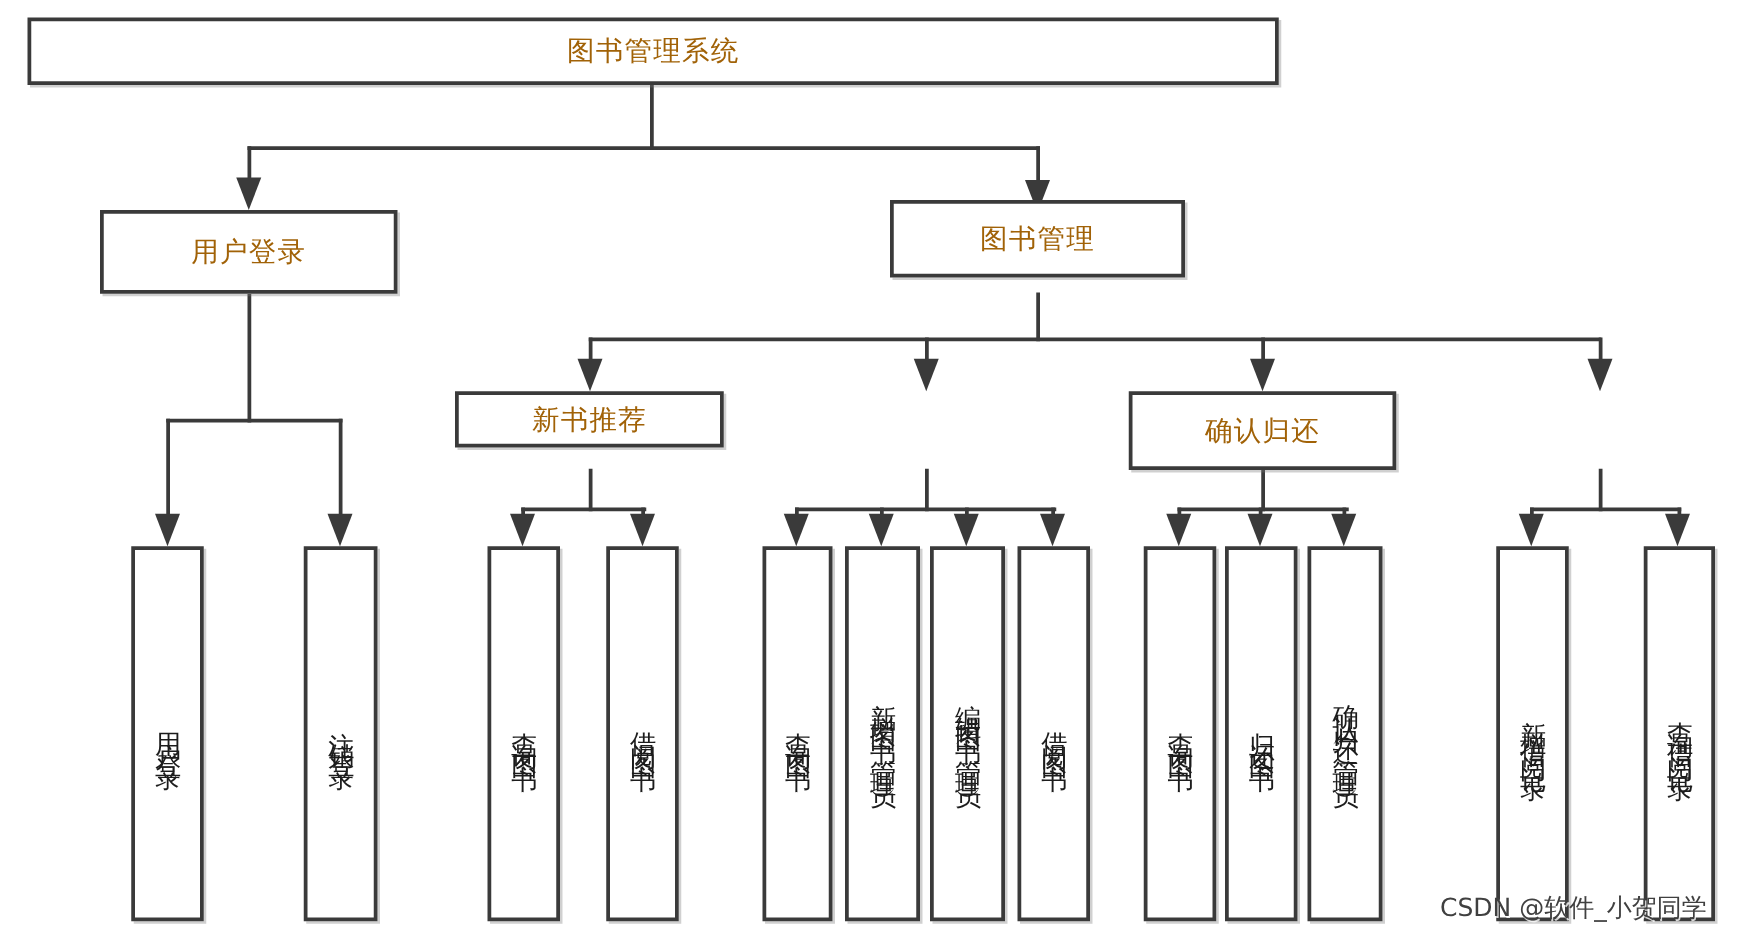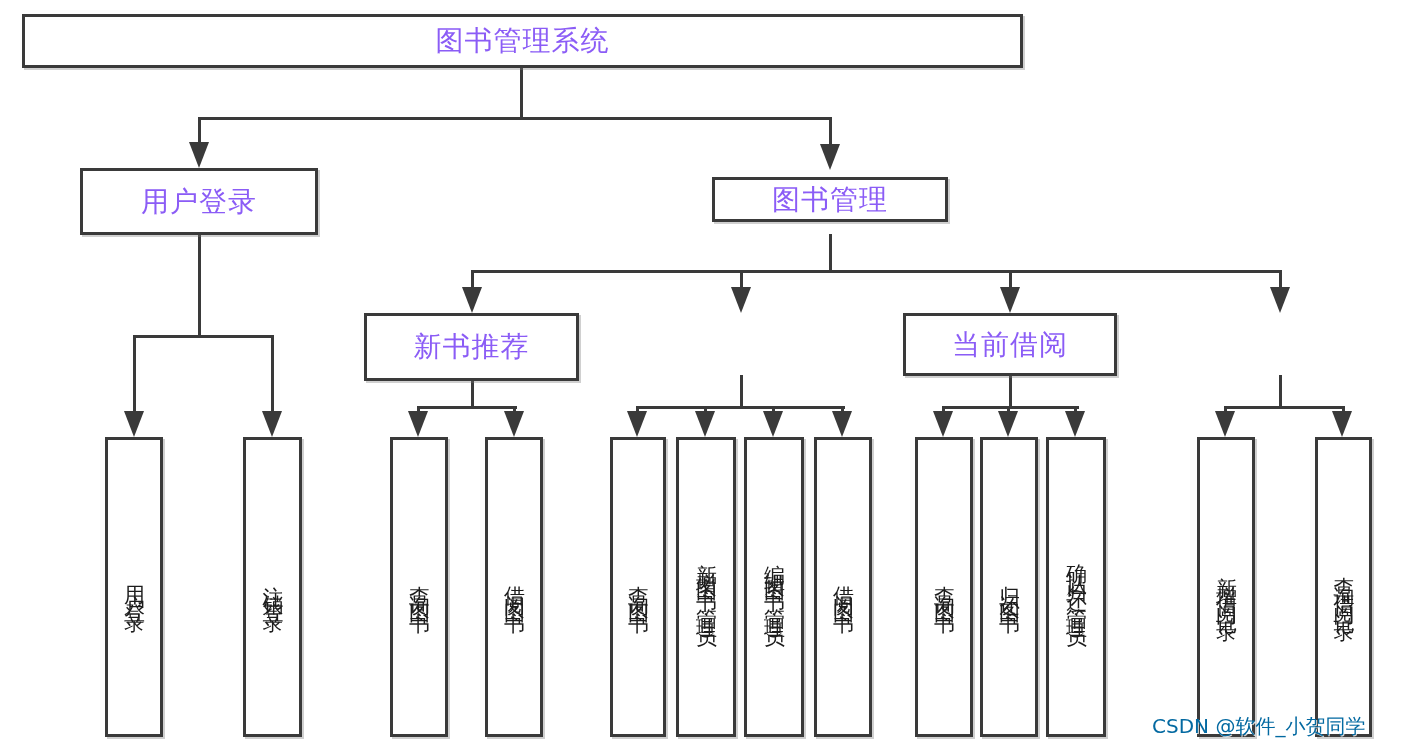--- a/index.html
+++ b/index.html
@@ -16,22 +16,22 @@
     box-sizing: border-box;
     background: #ffffff;
     border: 3px solid #3a3a3a;
     box-shadow: 2px 2px 0 rgba(120,120,120,0.35);
     display: flex;
     align-items: center;
     justify-content: center;
     z-index: 2;
   }
   .box.h span {
-    font-size: 28px;
-    color: #8b5cf6;
+    font-size: 22px;
+    color: #a16207;
     letter-spacing: 1px;
     white-space: nowrap;
   }
   .box.v span {
     writing-mode: vertical-rl;
     text-orientation: mixed;
     font-size: 21px;
     letter-spacing: 9px;
     color: #1c1c1c;
     line-height: 1;
@@ -49,21 +49,21 @@
     border-left: 10px solid transparent;
     border-right: 10px solid transparent;
     border-top: 26px solid #3a3a3a;
     z-index: 1;
   }
   #watermark {
     position: absolute;
     left: 1152px;
     top: 713px;
     font-size: 20px;
-    color: #0369a1;
+    color: #404040;
     white-space: nowrap;
     z-index: 3;
     text-shadow: 1px 1px 0 rgba(255,255,255,0.8);
   }
 </style>
 </head>
 <body>
 
 <div id="stage">
 
@@ -127,29 +127,29 @@
   <div class="ah" style="left:1215px;top:411px"></div>
   <div class="ah" style="left:1332px;top:411px"></div>
 
   <div class="box h" style="left:22px;top:14px;width:1001px;height:54px">
     <span>图书管理系统</span>
   </div>
 
   <div class="box h" style="left:80px;top:168px;width:238px;height:67px">
     <span>用户登录</span>
   </div>
-  <div class="box h" style="left:712px;top:177px;width:236px;height:45px">
+  <div class="box h" style="left:712px;top:160px;width:236px;height:62px">
     <span>图书管理</span>
   </div>
 
-  <div class="box h" style="left:364px;top:313px;width:215px;height:68px">
+  <div class="box h" style="left:364px;top:313px;width:215px;height:45px">
     <span>新书推荐</span>
   </div>
   <div class="box h" style="left:903px;top:313px;width:214px;height:63px">
-    <span>当前借阅</span>
+    <span>确认归还</span>
   </div>
 
   <div class="box v" style="left:105px;top:437px;width:58px;height:300px">
     <span>用户登录</span>
   </div>
   <div class="box v" style="left:243px;top:437px;width:59px;height:300px">
     <span>注销登录</span>
   </div>
 
   <div class="box v" style="left:390px;top:437px;width:58px;height:300px">

